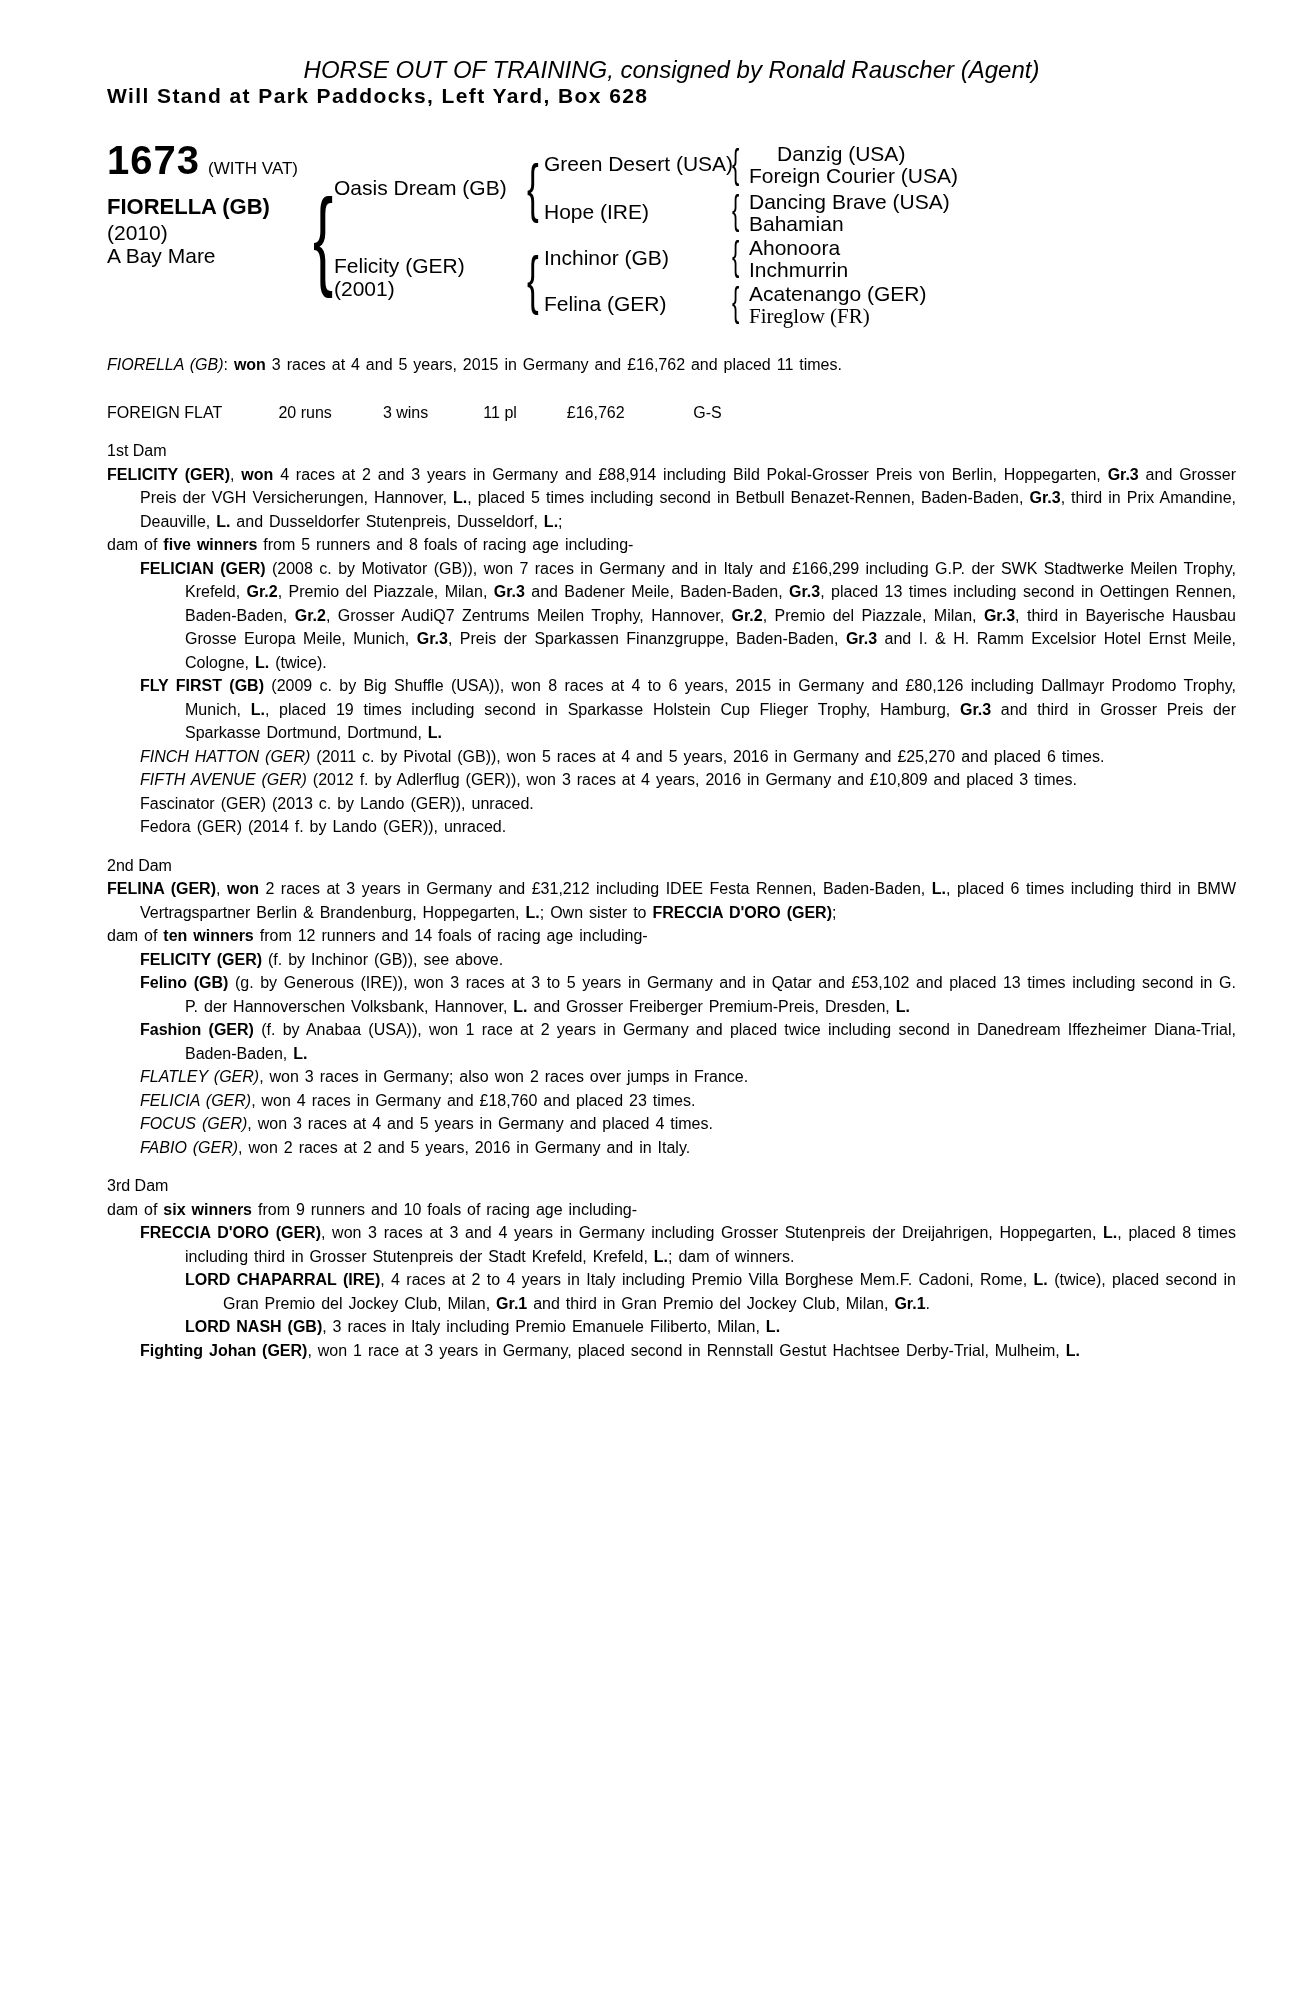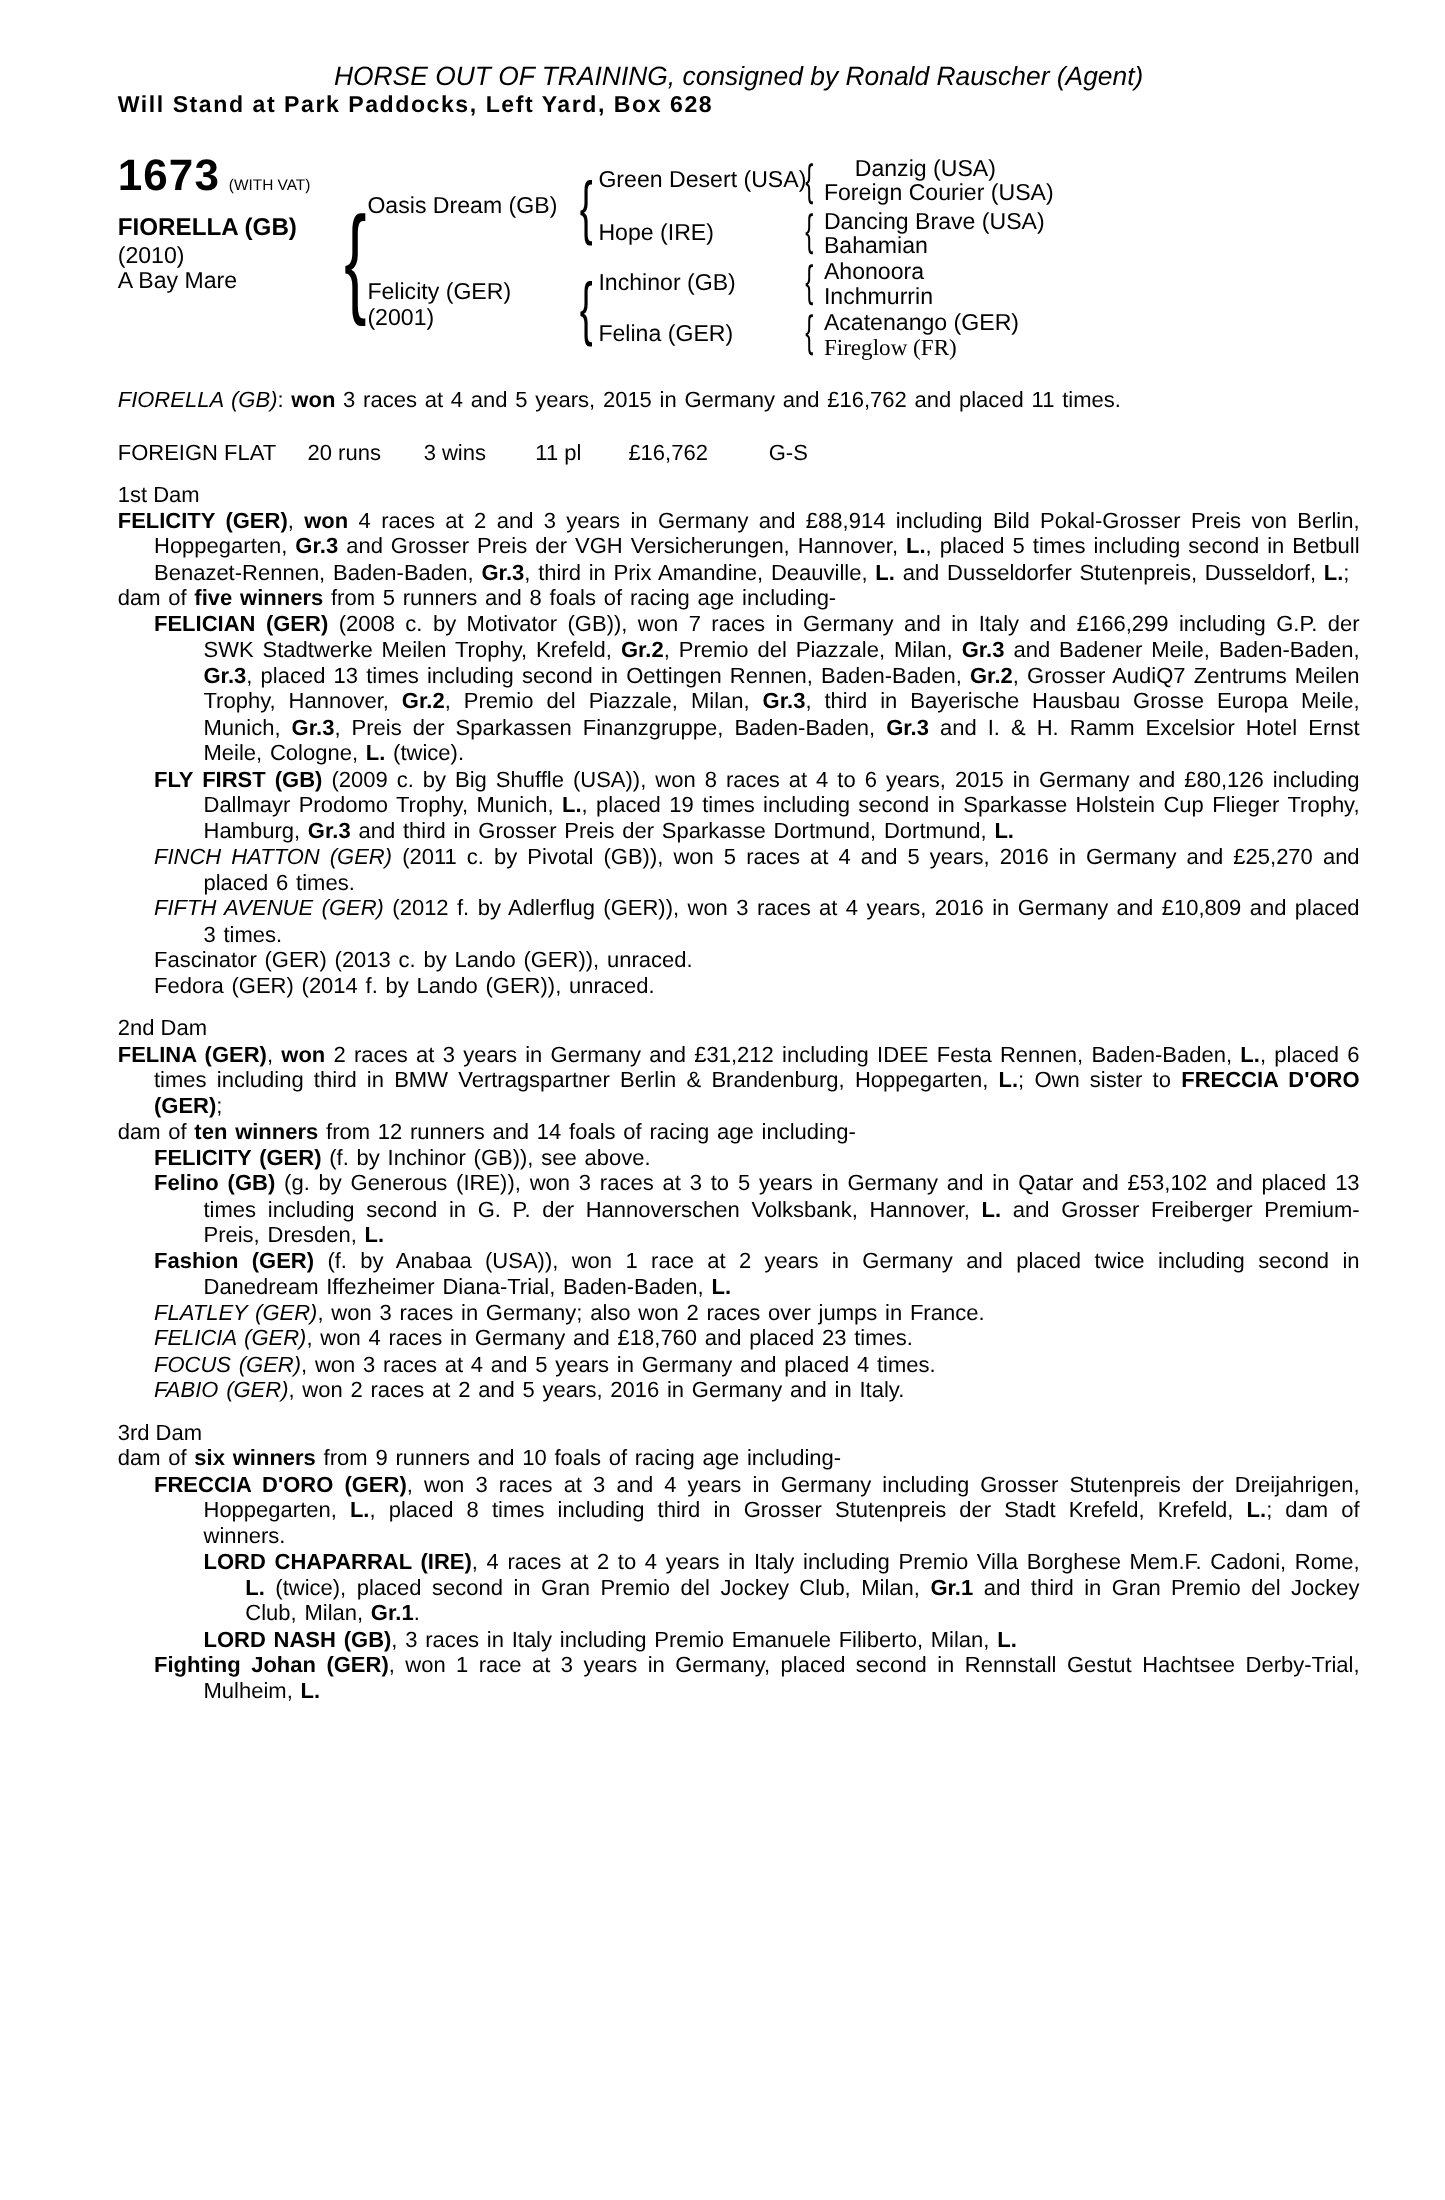--- a/index.html
+++ b/index.html
@@ -11,34 +11,34 @@
     overflow:hidden;
   }
   .page { padding:56px 78px 0 107px; }
 
   .consignor { font-style:italic; font-size:24px; text-align:center; }
   .stand { font-weight:bold; font-size:21px; letter-spacing:1.4px; }
 
   
   .pedigree { position:relative; height:208px; margin-top:26px; font-size:21px; }
   .lot-num { position:absolute; left:0; top:4px; font-size:40px; font-weight:bold; letter-spacing:1px; }
-  .lot-vat { font-size:14px; font-weight:normal; letter-spacing:0; margin-left:8px; }
+  .lot-vat { font-size:17px; font-weight:normal; letter-spacing:0; margin-left:8px; }
   .lot-name { position:absolute; left:0; top:60px; font-weight:bold; font-size:22px; }
   .lot-year { position:absolute; left:0; top:87px; }
   .lot-color { position:absolute; left:0; top:110px; }
   .ped-name { position:absolute; white-space:nowrap; }
   .brace {
     position:absolute; display:flex; align-items:center;
     font-weight:400; transform:scaleX(.55); transform-origin:left center;
     font-family:"Liberation Sans",sans-serif;
   }
   .brace::before { content:"{"; }
 
   
-  .body-text { font-size:20px; line-height:23.5px; }
+  .body-text { font-size:16px; line-height:23.5px; }
   .para { text-align:justify; word-spacing:1.5px; }
   .indent-0 { padding-left:33px;  text-indent:-33px; }
   .indent-1 { padding-left:78px;  text-indent:-45px; }
   .indent-2 { padding-left:116px; text-indent:-38px; }
   .s-b  { font-weight:bold; }
   .s-i  { font-style:italic; }
 
   .race-record { margin-top:24px; white-space:nowrap; }
   .race-record span { display:inline-block; }
   .rr-cat   { width:167px; }

